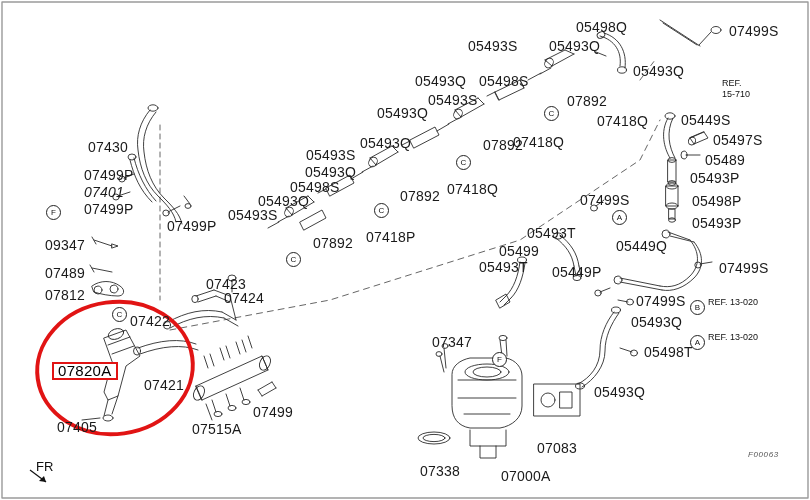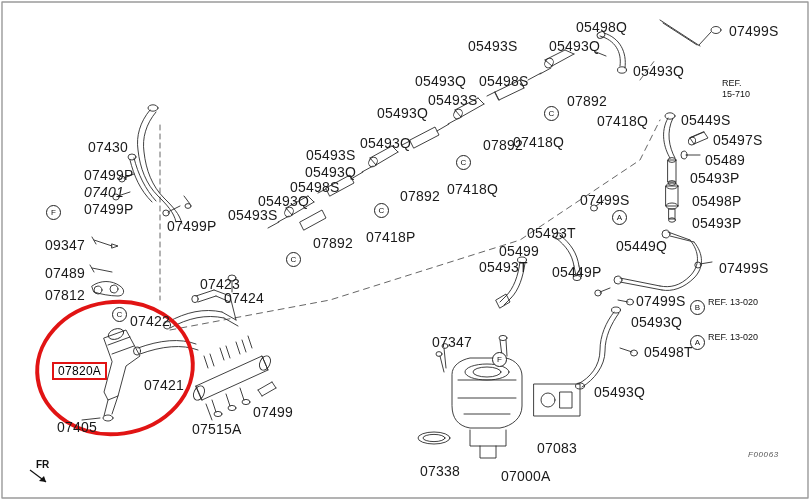--- a/index.html
+++ b/index.html
@@ -54,29 +54,29 @@
     font-size: 9px;
     line-height: 11px;
     color: #111;
     white-space: nowrap;
   }
   .highlight-label {
     position: absolute;
     border: 2px solid #e11414;
     color: #000;
     background: #fff;
-    font-size: 12px;
+    font-size: 15px;
     padding: 2px 4px;
     line-height: 10px;
     letter-spacing: 0.3px;
   }
   .frtag {
     position: absolute;
-    font-size: 10px;
-    font-weight: bold;
+    font-size: 13px;
+    font-weight: normal;
     color: #111;
   }
 </style>
 </head>
 <body>
 
 <div id="stage">
 
   <svg id="diagram-svg" viewBox="0 0 810 500" xmlns="http://www.w3.org/2000/svg">
     <g fill="none" stroke="#2b2b2b" stroke-width="0.9" stroke-linecap="round" stroke-linejoin="round">
@@ -372,21 +372,21 @@
   <div class="lbl" style="left:45px; top:240px;">09347</div>
   <div class="lbl" style="left:313px; top:238px;">07892</div>
   <div class="lbl" style="left:366px; top:232px;">07418P</div>
   <div class="lbl" style="left:527px; top:228px;">05493T</div>
   <div class="lbl" style="left:616px; top:241px;">05449Q</div>
   <div class="lbl" style="left:224px; top:254px;margin-top:39px;">07424</div>
   <div class="lbl" style="left:499px; top:246px;">05499</div>
   <div class="lbl" style="left:45px; top:268px;">07489</div>
   <div class="lbl" style="left:552px; top:267px;">05449P</div>
   <div class="lbl" style="left:719px; top:263px;">07499S</div>
-  <div class="lbl" style="left:200px; top:279px;">07423</div>
+  <div class="lbl" style="left:206px; top:279px;">07423</div>
   <div class="lbl" style="left:479px; top:262px;">05493T</div>
   <div class="lbl" style="left:45px; top:290px;">07812</div>
   <div class="lbl" style="left:636px; top:296px;">07499S</div>
   <div class="lbl" style="left:130px; top:316px;">07422</div>
   <div class="lbl" style="left:631px; top:317px;">05493Q</div>
   <div class="lbl" style="left:432px; top:337px;">07347</div>
   <div class="lbl" style="left:644px; top:347px;">05498T</div>
   <div class="lbl" style="left:144px; top:380px;">07421</div>
   <div class="lbl" style="left:594px; top:387px;">05493Q</div>
   <div class="lbl" style="left:253px; top:407px;">07499</div>

